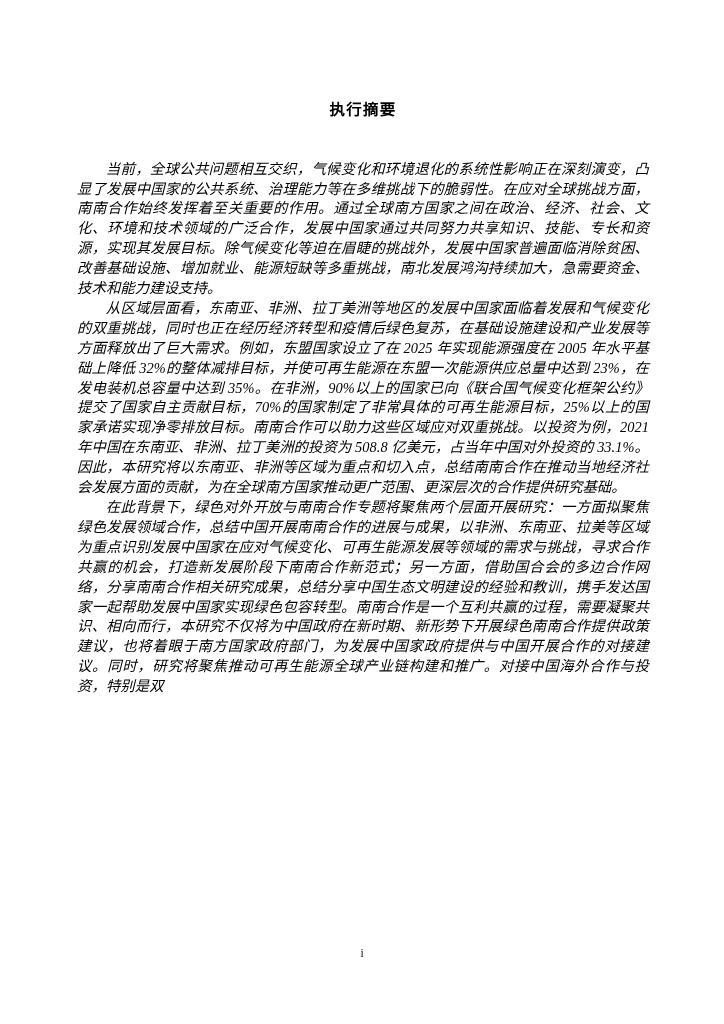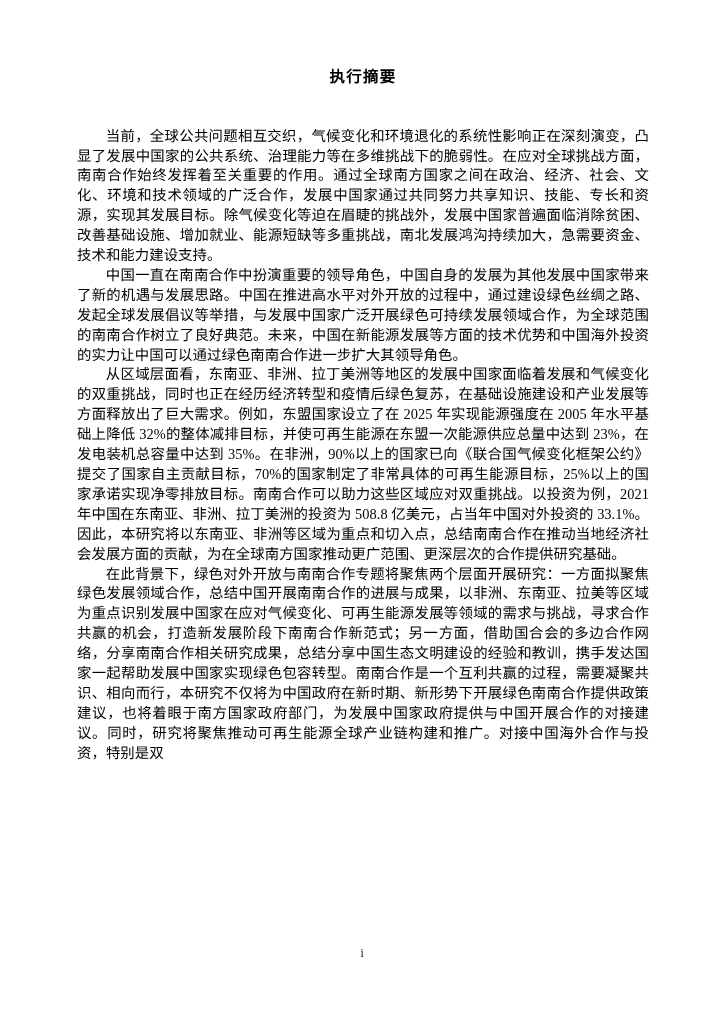--- a/index.html
+++ b/index.html
@@ -26,35 +26,36 @@
     left: 77px;
     top: 0;
     width: 572px;
   }
   .doc-title {
     font-size: 15.5px;
     font-weight: bold;
     text-align: center;
     letter-spacing: 1.2px;
     margin: 0;
-    padding-top: 68px;
+    padding-top: 101px;
     line-height: 1.2;
   }
   .doc-body {
     margin-top: 40px;
   }
   .para {
     margin: 0;
     font-size: 14.4px;
     line-height: 19.9px;
     text-align: justify;
     text-justify: inter-character;
     text-indent: 2em;
     letter-spacing: 0.05px;
     word-break: break-all;
+    font-style: italic;
   }
   .page-number {
     position: absolute;
     left: 0;
     top: 948px;
     width: 724px;
     text-align: center;
     font-size: 11.5px;
     line-height: 1;
     color: #111111;
@@ -65,21 +66,20 @@
 <body>
 
 <div class="page">
 
   <div class="page-body">
 
     <h1 class="doc-title">执行摘要</h1>
 
     <div class="doc-body">
       <p class="para">当前，全球公共问题相互交织，气候变化和环境退化的系统性影响正在深刻演变，凸显了发展中国家的公共系统、治理能力等在多维挑战下的脆弱性。在应对全球挑战方面，南南合作始终发挥着至关重要的作用。通过全球南方国家之间在政治、经济、社会、文化、环境和技术领域的广泛合作，发展中国家通过共同努力共享知识、技能、专长和资源，实现其发展目标。除气候变化等迫在眉睫的挑战外，发展中国家普遍面临消除贫困、改善基础设施、增加就业、能源短缺等多重挑战，南北发展鸿沟持续加大，急需要资金、技术和能力建设支持。</p>
-      <p class="para">中国一直在南南合作中扮演重要的领导角色，中国自身的发展为其他发展中国家带来了新的机遇与发展思路。中国在推进高水平对外开放的过程中，通过建设绿色丝绸之路、发起全球发展倡议等举措，与发展中国家广泛开展绿色可持续发展领域合作，为全球范围的南南合作树立了良好典范。未来，中国在新能源发展等方面的技术优势和中国海外投资的实力让中国可以通过绿色南南合作进一步扩大其领导角色。</p>
       <p class="para">从区域层面看，东南亚、非洲、拉丁美洲等地区的发展中国家面临着发展和气候变化的双重挑战，同时也正在经历经济转型和疫情后绿色复苏，在基础设施建设和产业发展等方面释放出了巨大需求。例如，东盟国家设立了在 2025 年实现能源强度在 2005 年水平基础上降低 32%的整体减排目标，并使可再生能源在东盟一次能源供应总量中达到 23%，在发电装机总容量中达到 35%。在非洲，90%以上的国家已向《联合国气候变化框架公约》提交了国家自主贡献目标，70%的国家制定了非常具体的可再生能源目标，25%以上的国家承诺实现净零排放目标。南南合作可以助力这些区域应对双重挑战。以投资为例，2021 年中国在东南亚、非洲、拉丁美洲的投资为 508.8 亿美元，占当年中国对外投资的 33.1%。因此，本研究将以东南亚、非洲等区域为重点和切入点，总结南南合作在推动当地经济社会发展方面的贡献，为在全球南方国家推动更广范围、更深层次的合作提供研究基础。</p>
       <p class="para">在此背景下，绿色对外开放与南南合作专题将聚焦两个层面开展研究：一方面拟聚焦绿色发展领域合作，总结中国开展南南合作的进展与成果，以非洲、东南亚、拉美等区域为重点识别发展中国家在应对气候变化、可再生能源发展等领域的需求与挑战，寻求合作共赢的机会，打造新发展阶段下南南合作新范式；另一方面，借助国合会的多边合作网络，分享南南合作相关研究成果，总结分享中国生态文明建设的经验和教训，携手发达国家一起帮助发展中国家实现绿色包容转型。南南合作是一个互利共赢的过程，需要凝聚共识、相向而行，本研究不仅将为中国政府在新时期、新形势下开展绿色南南合作提供政策建议，也将着眼于南方国家政府部门，为发展中国家政府提供与中国开展合作的对接建议。同时，研究将聚焦推动可再生能源全球产业链构建和推广。对接中国海外合作与投资，特别是双</p>
     </div>
 
   </div>
 
   <div class="page-number">i</div>
 
 </div>
 

